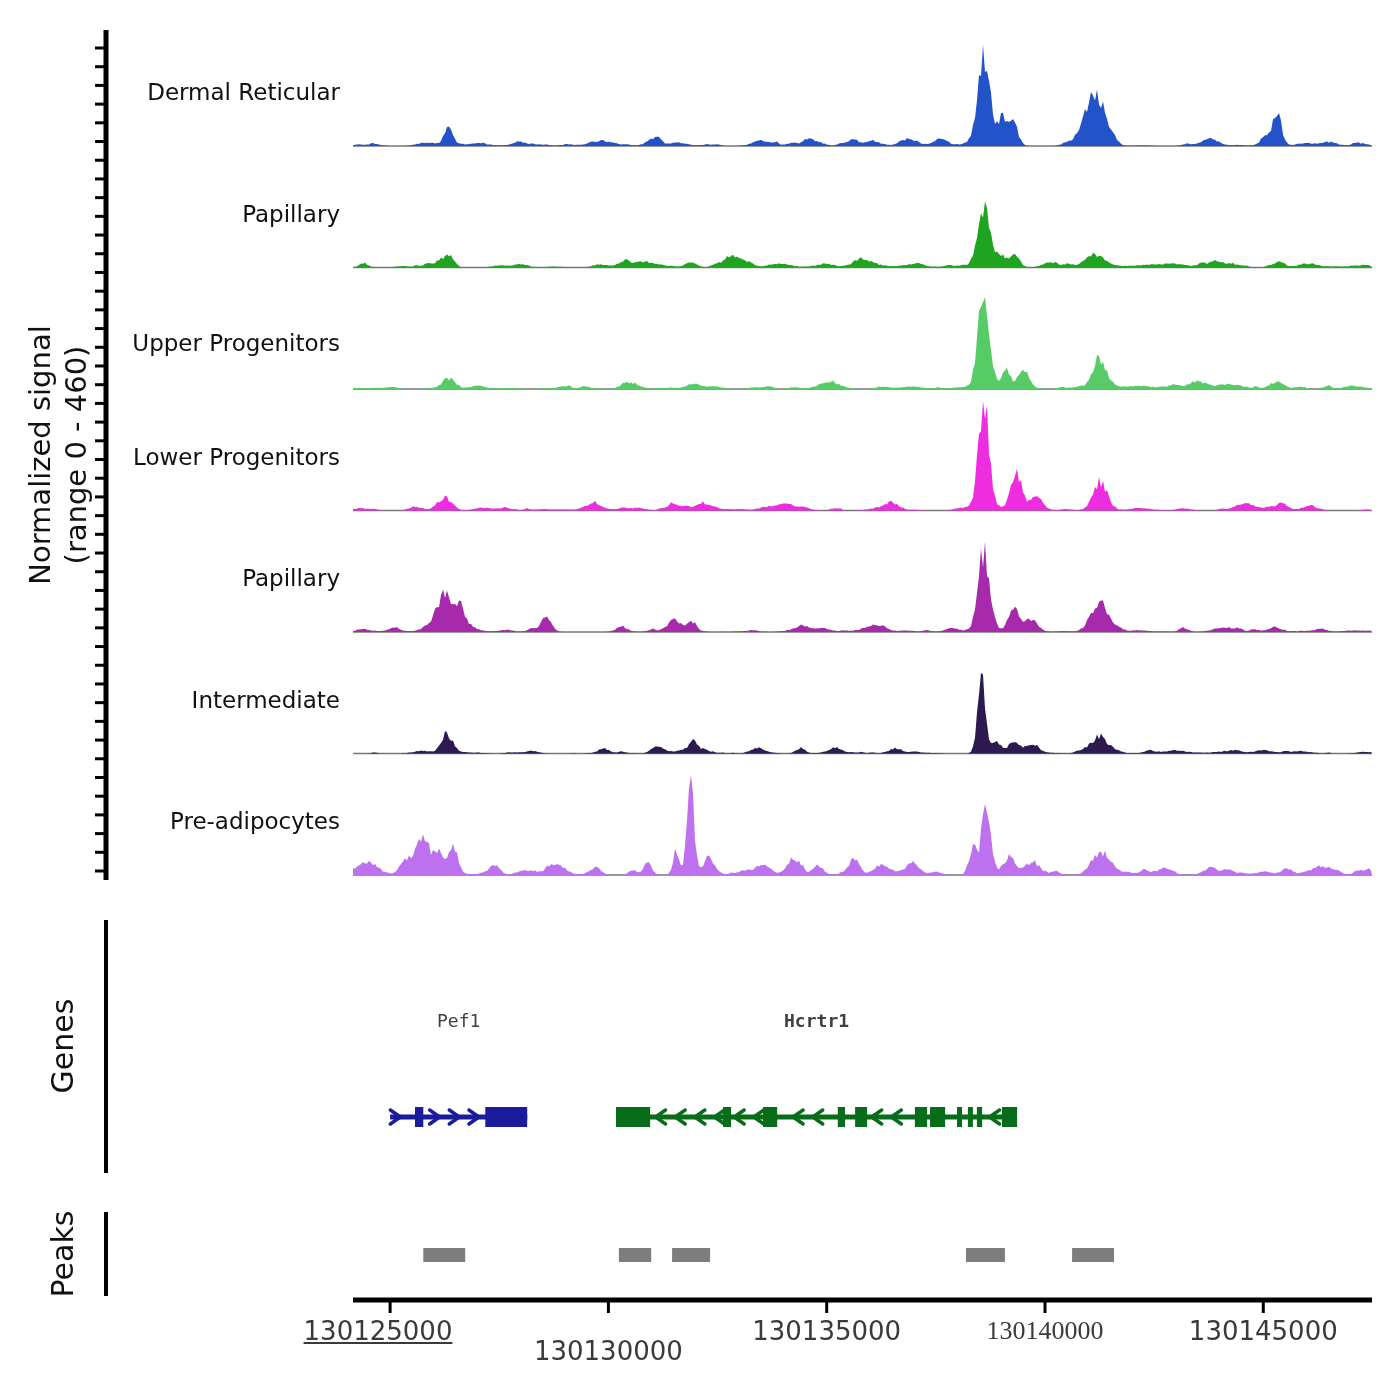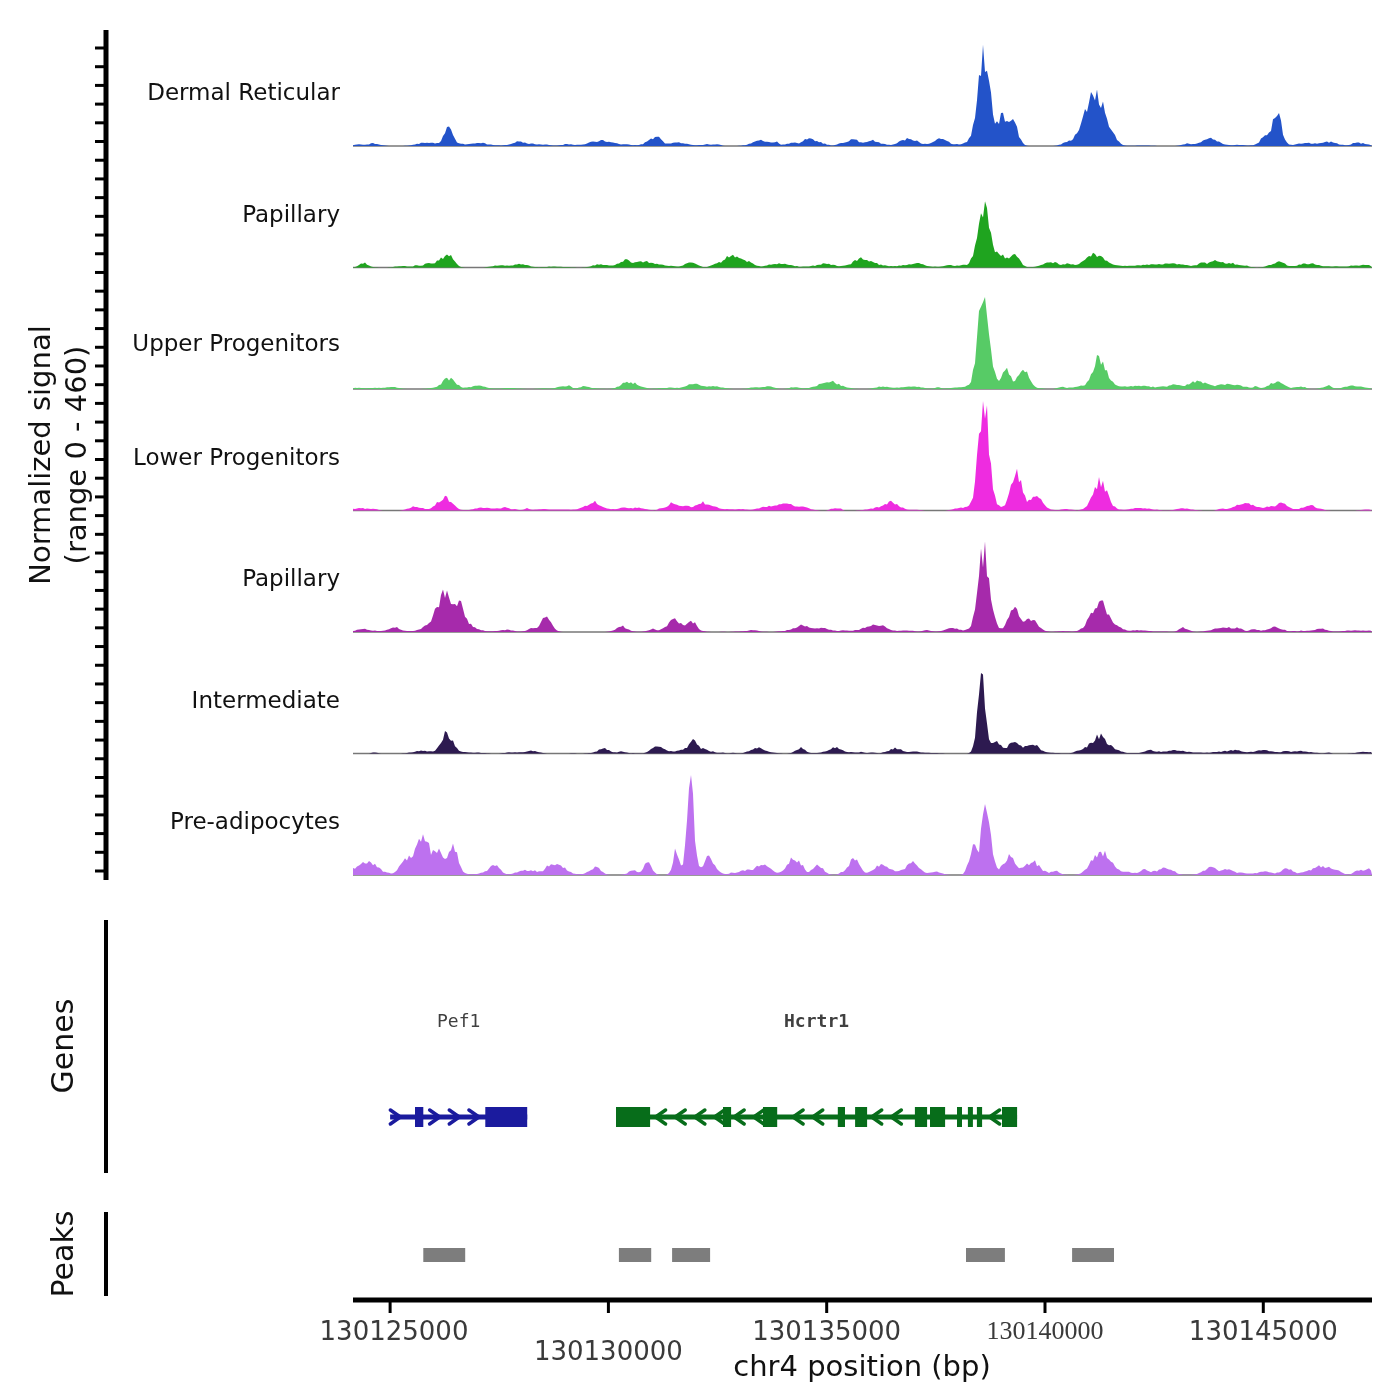--- a/index.html
+++ b/index.html
@@ -158,35 +158,34 @@
 
   <div id="y-axis-label" class="rot-label">
     <div>Normalized signal</div>
     <div>(range 0 - 460)</div>
   </div>
 
   <div id="genes-section-label" class="rot-label">Genes</div>
 
   <div id="peaks-section-label" class="rot-label">Peaks</div>
 
-  <div id="x-axis-title">chr4 position (bp)</div>
 
   <div id="track-labels">
       <div class="track-label" style="top: 78px;">Dermal Reticular</div>
       <div class="track-label" style="top: 199.5px;">Papillary</div>
       <div class="track-label" style="top: 321px; margin-top: 8px;">Upper Progenitors</div>
       <div class="track-label" style="top: 442.5px;">Lower Progenitors</div>
       <div class="track-label" style="top: 564px;">Papillary</div>
       <div class="track-label" style="top: 685.5px;">Intermediate</div>
       <div class="track-label" style="top: 807px;">Pre-adipocytes</div>
     </div>
   <div id="gene-labels">
       <div class="gene-label" style="left: 458.655px;">Pef1</div>
       <div class="gene-label" style="left: 816.549px; font-weight: bold;">Hcrtr1</div>
     </div>
   <div id="x-tick-labels">
-      <div class="tick-label" style="left: 394px;">130125000</div>
+      <div class="tick-label" style="left: 378px; text-decoration: underline;">130125000</div>
       <div class="tick-label" style="left: 608.405px; margin-top: 20px;">130130000</div>
       <div class="tick-label" style="left: 826.7px;">130135000</div>
       <div class="tick-label" style="left: 1044.99px; font-family: Liberation Serif, serif;">130140000</div>
       <div class="tick-label" style="left: 1263.29px;">130145000</div>
     </div>
 </div>
 
 </body></html>

